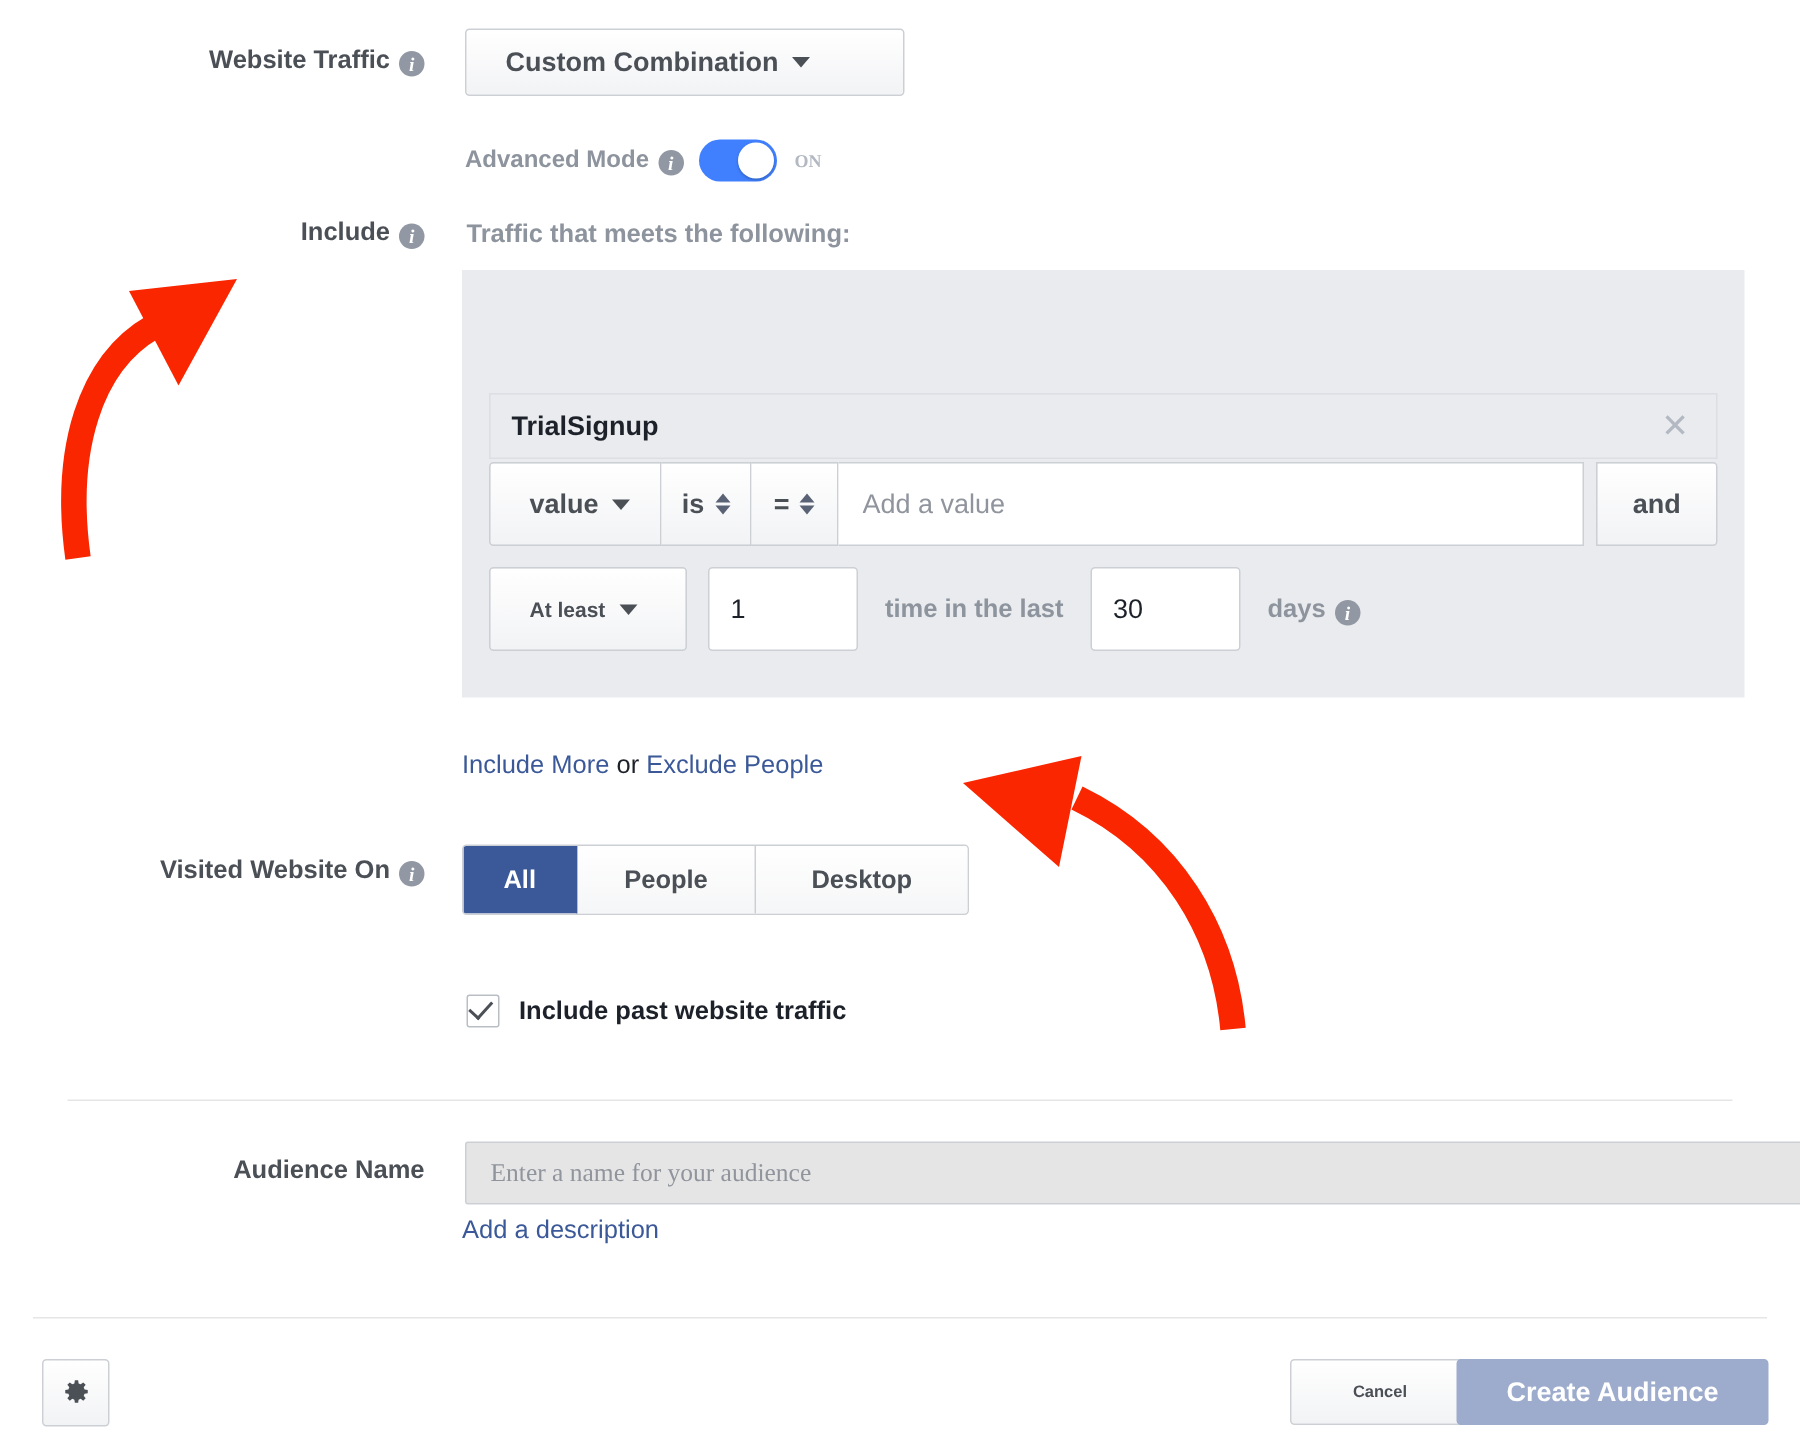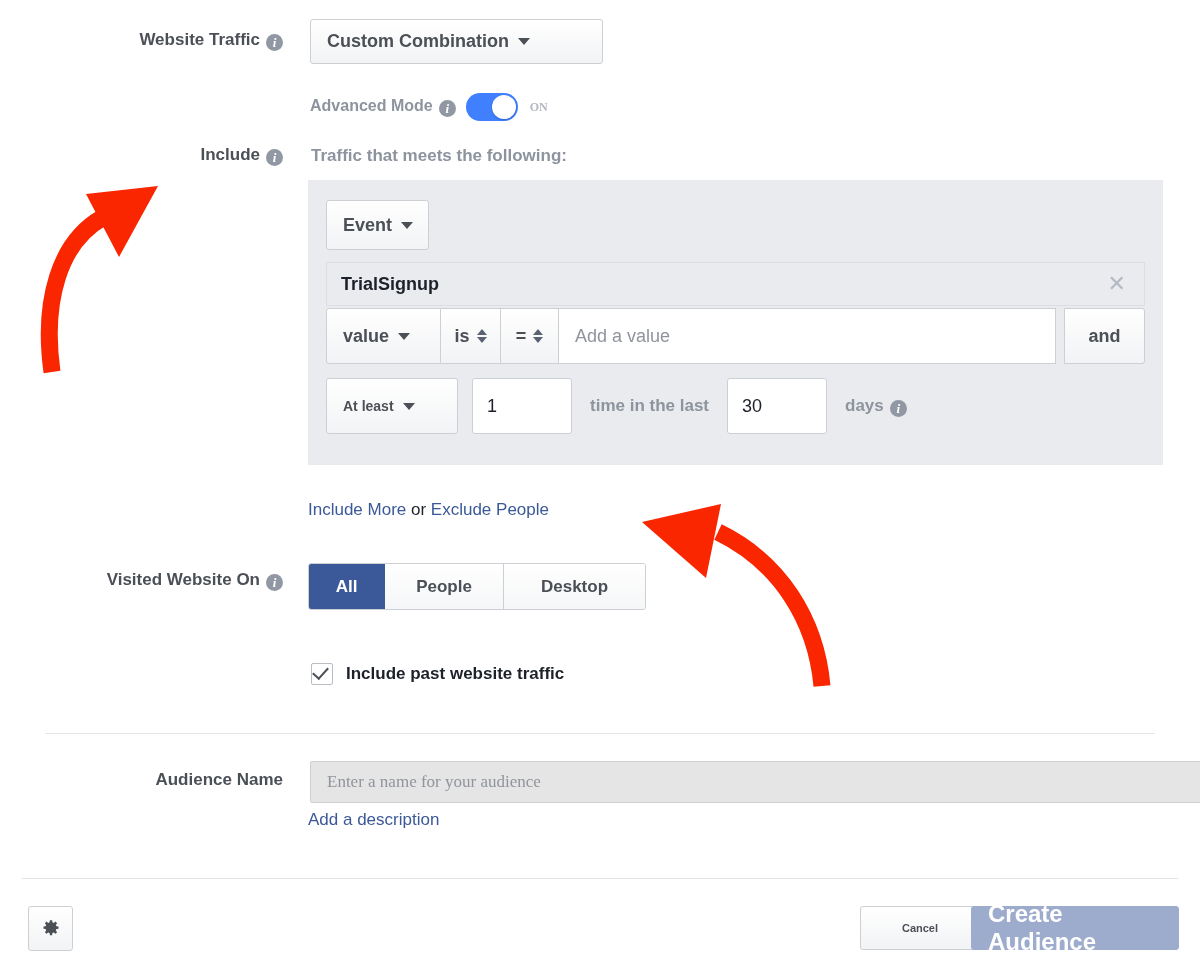--- a/index.html
+++ b/index.html
@@ -49,21 +49,21 @@
     align-items: center;
     justify-content: center;
     box-sizing: border-box;
     background: linear-gradient(to bottom, #ffffff 0%, #f2f3f5 100%);
     border: 1px solid #ccd0d5;
     border-radius: 3px;
     color: #4b4f56;
     font-size: 17px;
     font-weight: bold;
     cursor: pointer;
-    padding: 0 16px;
+    padding: 0 26px;
   }
   .caret {
     display: inline-block;
     width: 0; height: 0;
     border-left: 6px solid transparent;
     border-right: 6px solid transparent;
     border-top: 7px solid #4b4f56;
     margin-left: 9px;
     vertical-align: middle;
   }
@@ -241,21 +241,21 @@
     width: 45px; height: 45px; padding: 0;
   }
   #cancel-btn {
     position: absolute; left: 860px; top: 906px;
     width: 120px; height: 44px; font-size: 11px;
   }
   #create-audience-btn {
     position: absolute; left: 971px; top: 906px;
     width: 208px; height: 44px;
     background: #9daccd; border: 1px solid #9daccd;
-    color: #ffffff; font-size: 24px; font-weight: bold;
+    color: #ffffff; font-size: 18px; font-weight: bold;
     border-radius: 3px;
   }
 
   
   .annotation-arrow {
     position: absolute;
     pointer-events: none;
   }
   #arrow-include  { left: 20px;  top: 150px; }
   #arrow-exclude  { left: 620px; top: 490px; }
@@ -280,24 +280,20 @@
   <span id="advanced-mode-state">ON</span>
 </div>
 
 <div class="row label" id="include-label">
   <span>Include</span><span class="info-icon">i</span>
 </div>
 <div class="row" id="include-desc">Traffic that meets the following:</div>
 
 <div class="row" id="condition-box">
 
-  <div class="fb-btn" id="event-type-btn">
-    <span>Event</span>
-    <span class="caret"></span>
-  </div>
 
   <div id="event-chip">
     <span id="event-chip-name">TrialSignup</span>
     <span id="event-chip-close">✕</span>
   </div>
 
   <div id="value-row">
     <div class="fb-btn" id="value-field-btn">
       <span>value</span>
       <span class="caret"></span>

